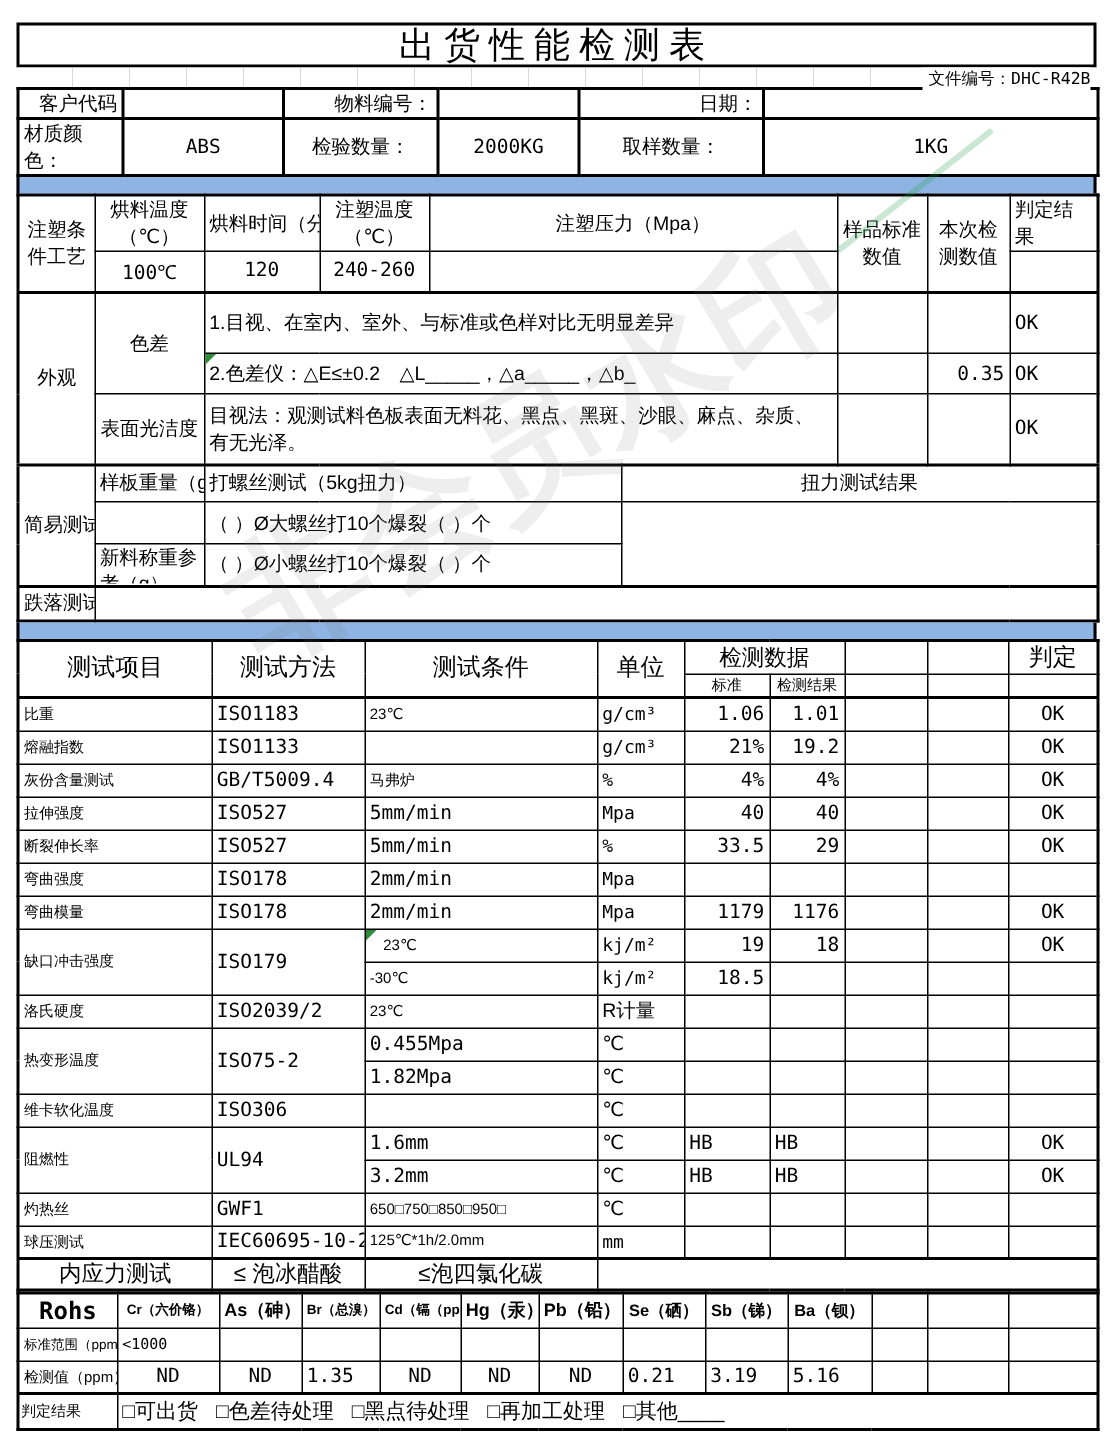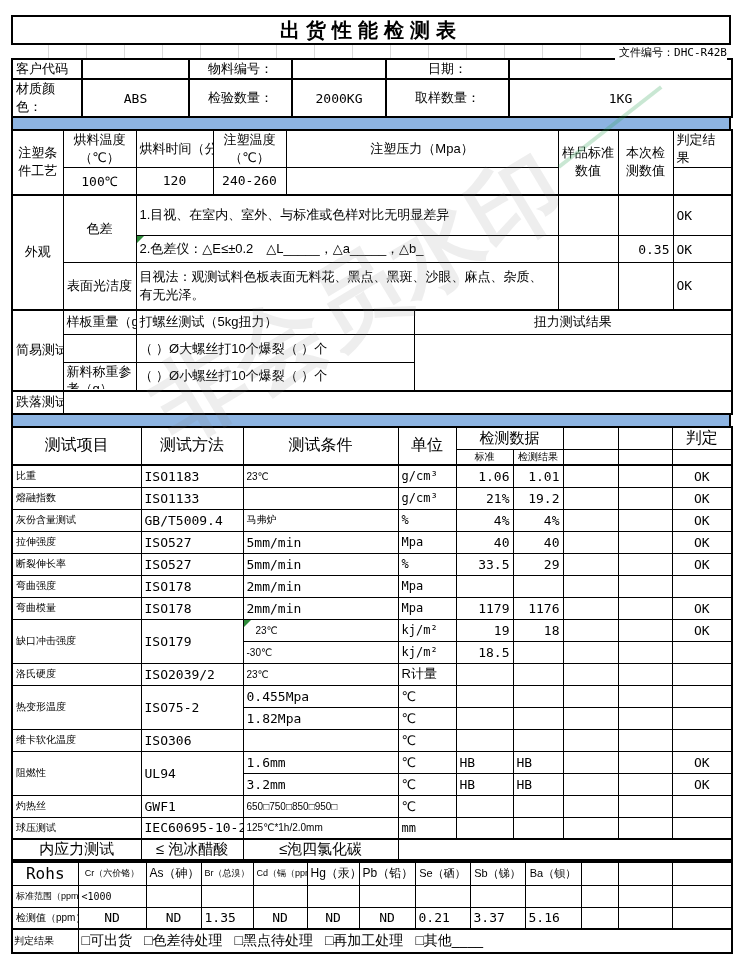--- a/index.html
+++ b/index.html
@@ -4,52 +4,52 @@
 <style>
   * { box-sizing: border-box; margin: 0; padding: 0; }
   html,body { background:#fff; }
   body { font-family:"Liberation Sans","DejaVu Sans",sans-serif; color:#000; }
   #stage { position:relative; width:739px; height:963px; background:#fff; overflow:hidden; }
   #form { position:absolute; left:11px; top:15px; width:720px; }
 
   .mo { font-family:"DejaVu Sans Mono","Liberation Mono",monospace; }
 
   #title-bar { height:30px; border:2px solid #000; display:flex; align-items:center; justify-content:center;
-               font-size:20px; font-weight:bold; letter-spacing:6px; }
+               font-size:24px; font-weight:normal; letter-spacing:6px; }
   #docno-row { height:13px; position:relative;
                background:repeating-linear-gradient(to right,#fff 0,#fff 37px,#d9d9d9 37px,#d9d9d9 38px); }
   #docno-row .txt { position:absolute; right:4px; top:0; font-size:11px; background:#fff; padding-left:4px; }
 
   table { border-collapse:collapse; table-layout:fixed; width:720px; }
   table { border:2px solid #000; }
   td { border:1px solid #000; padding:0 3px; font-size:13px; overflow:hidden; vertical-align:middle; position:relative; }
   tr { border-top:1px solid #000; }
   tr.thick { border-top:2px solid #000; }
 
   .band { height:11px; background:#8DB4E2; border-left:2px solid #000; border-right:2px solid #000; }
 
   .c{text-align:center} .l{text-align:left} .r{text-align:right} .top{vertical-align:top}
   .f10{font-size:10px} .f11{font-size:11px} .f12{font-size:12px} .f14{font-size:10px}
   .f15{font-size:15px} .f16{font-size:16px} .f9{font-size:9px}
   .nw{white-space:nowrap}
   .clip2 { line-height:17px; max-height:29px; overflow:hidden; display:block; }
 
   .t1 td { border:2px solid #000; font-size:13px; height:25px; }
-  .t1 tr.rA td { height:18px; }
+  .t1 tr.rA td { height:18px;text-align:right; }
 
   .t2 td { font-size:13px; }
   .t2 tr.rh29 td{height:29px} .t2 tr.rh27 td{height:27px} .t2 tr.rh41 td{height:41px}
   .t2 tr.rh47 td{height:47px} .t2 tr.rh25 td{height:25px} .t2 tr.rh28 td{height:28px} .t2 tr.rh23 td{height:23px}
 
   .t3 td { height:22px; }
   .t3 tr.hdr td { height:16px; }
   .t3 tr.last td { height:21px; }
 
   .t4 td { height:22px; }
-  .t4 tr.r1 td { height:23px; }
+  .t4 tr.r1 td { height:23px;font-weight:bold; }
   .t4 tr.r4 td { height:24px; }
 
   .opts { display:flex; gap:12px; font-size:14px; white-space:nowrap; }
 
   #watermark { position:absolute; left:120px; top:210px; width:560px; z-index:5; pointer-events:none;
                transform:rotate(-31deg); transform-origin:center; font-size:92px; font-weight:bold;
                color:rgba(120,120,120,0.13); white-space:nowrap; }
   #green-streak { position:absolute; left:545px; top:125px; width:130px; height:4px; z-index:4;
                   background:rgba(40,160,80,0.25); transform:rotate(-38deg); pointer-events:none; }
   .gtri { position:absolute; left:0; top:0; width:0; height:0;
@@ -455,21 +455,21 @@
       </tr>
       <tr>
         <td class="l f10 nw">检测值（ppm）</td>
         <td class="c mo">ND</td>
         <td class="c mo">ND</td>
         <td class="l mo">1.35</td>
         <td class="c mo">ND</td>
         <td class="c mo">ND</td>
         <td class="c mo">ND</td>
         <td class="l mo">0.21</td>
-        <td class="l mo">3.37</td>
+        <td class="l mo">3.19</td>
         <td class="l mo">5.16</td>
         <td></td>
         <td></td>
         <td></td>
       </tr>
       <tr class="r4 thick">
         <td class="l f14 nw" style="padding:0 1px">判定结果</td>
         <td colspan="12">
           <div class="opts">
             <span>□可出货</span>

